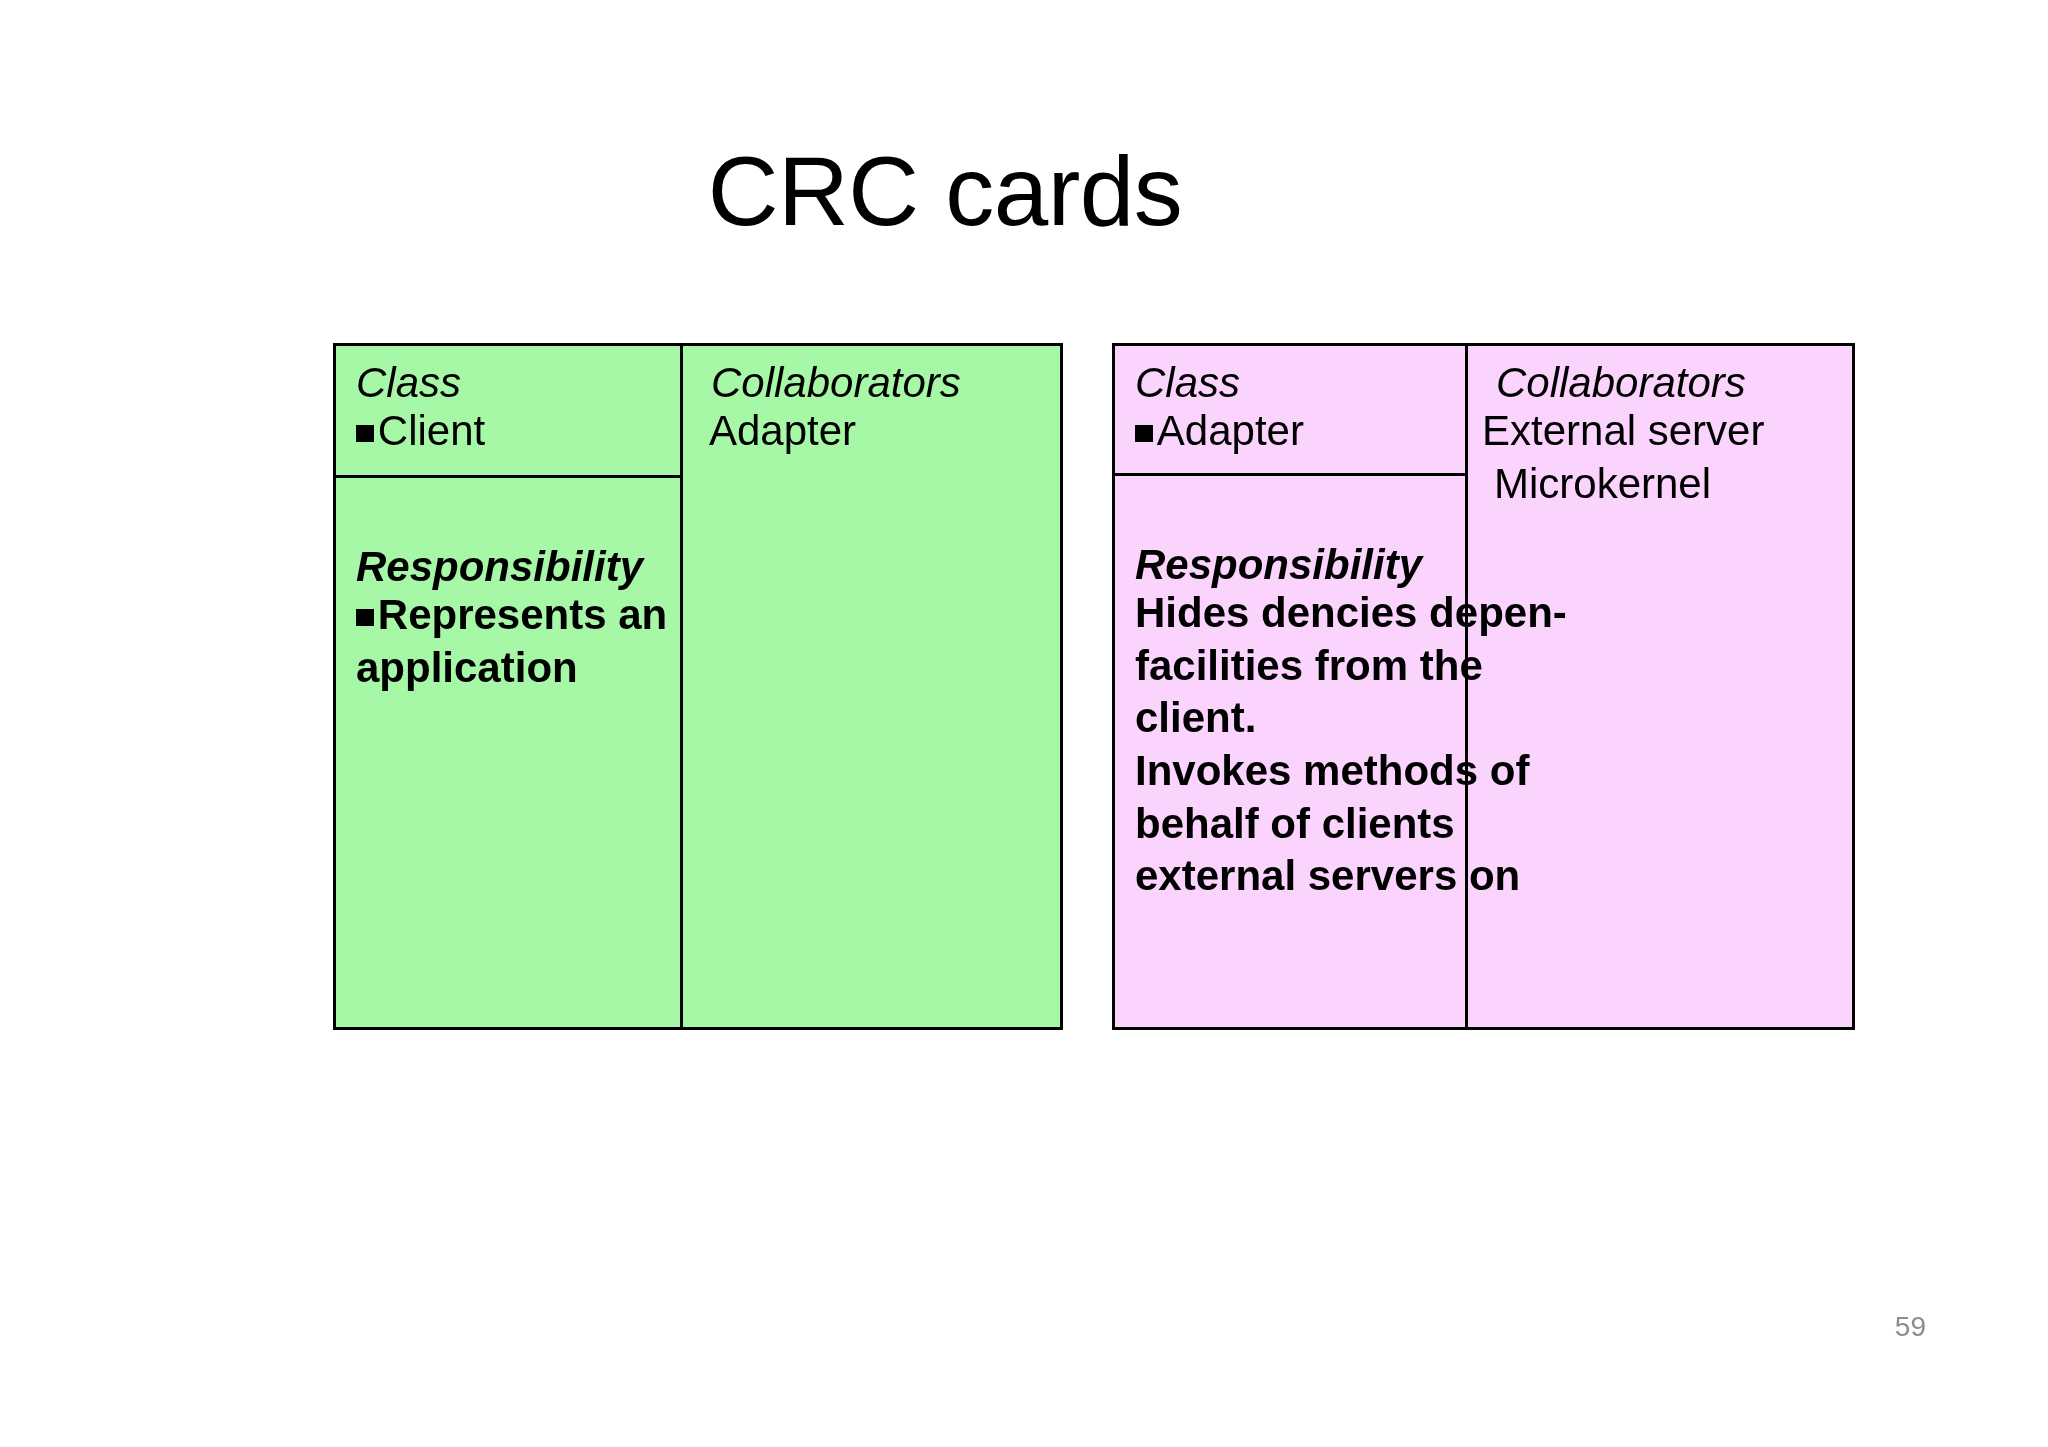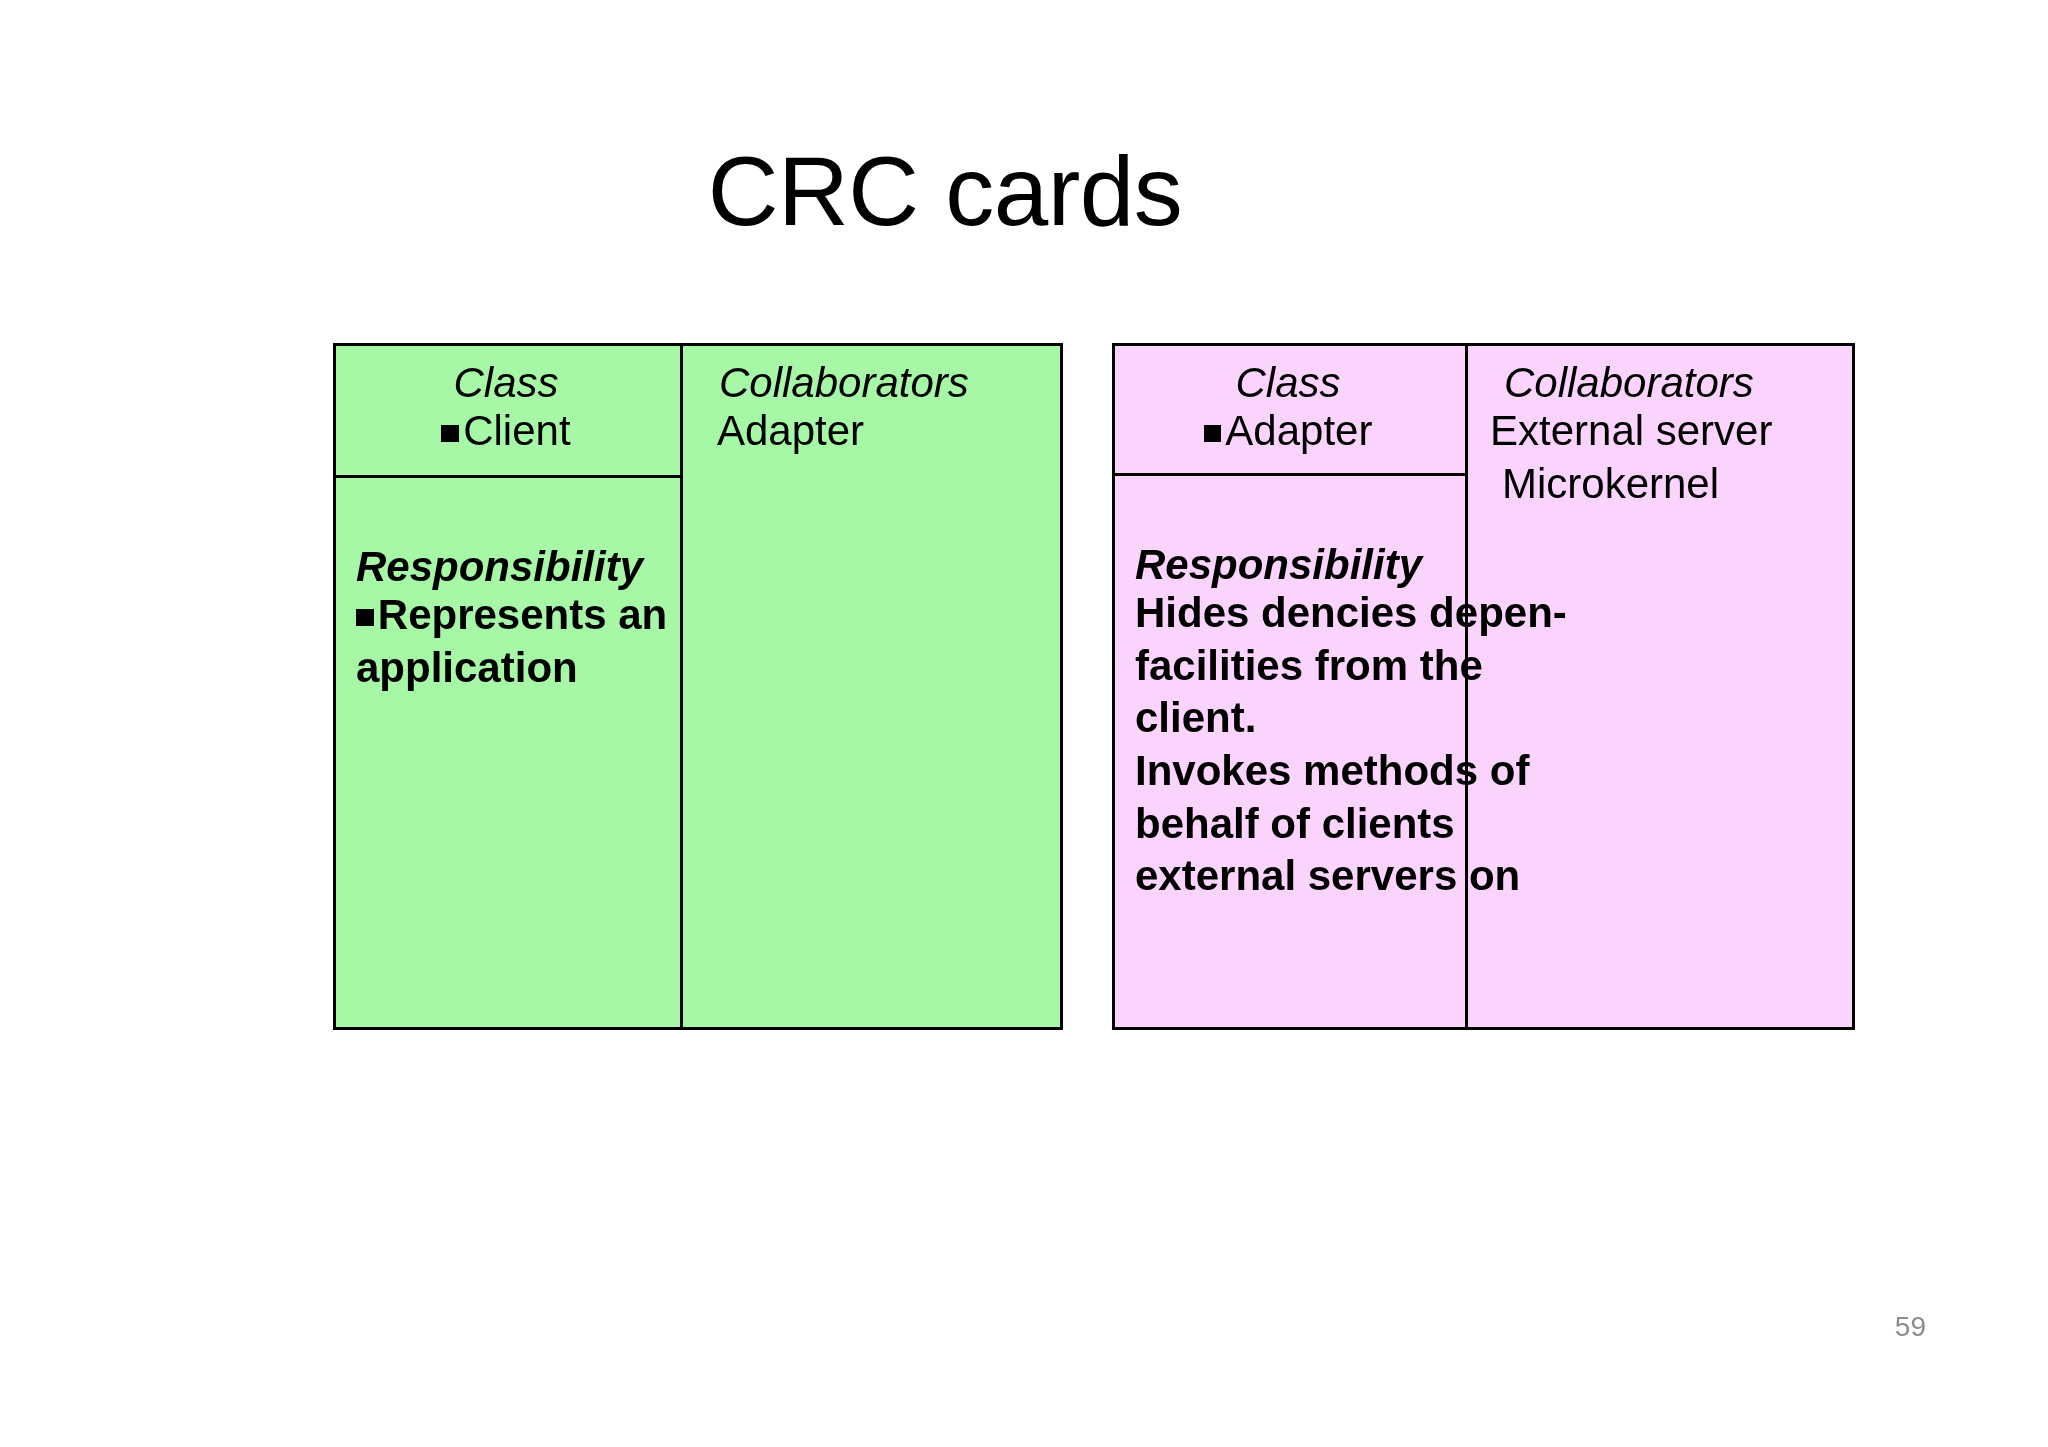--- a/index.html
+++ b/index.html
@@ -53,29 +53,28 @@
     box-sizing: border-box;
     display: flex;
     flex-direction: column;
     border-right: 3px solid #000000;
     flex: 0 0 auto;
   }
   .card-right {
     position: relative;
     box-sizing: border-box;
     flex: 1 1 auto;
-    padding: 16px 0 0 22px;
+    padding: 16px 0 0 14px;
   }
 
   .class-cell {
     box-sizing: border-box;
     border-bottom: 3px solid #000000;
     padding: 16px 24px 6px 20px;
     flex: 0 0 auto;
-    text-align: center;
   }
   .resp-cell {
     box-sizing: border-box;
     padding: 0 0 0 20px;
     flex: 1 1 auto;
     position: relative;
     font-weight: bold;
   }
 
   .hdr {

